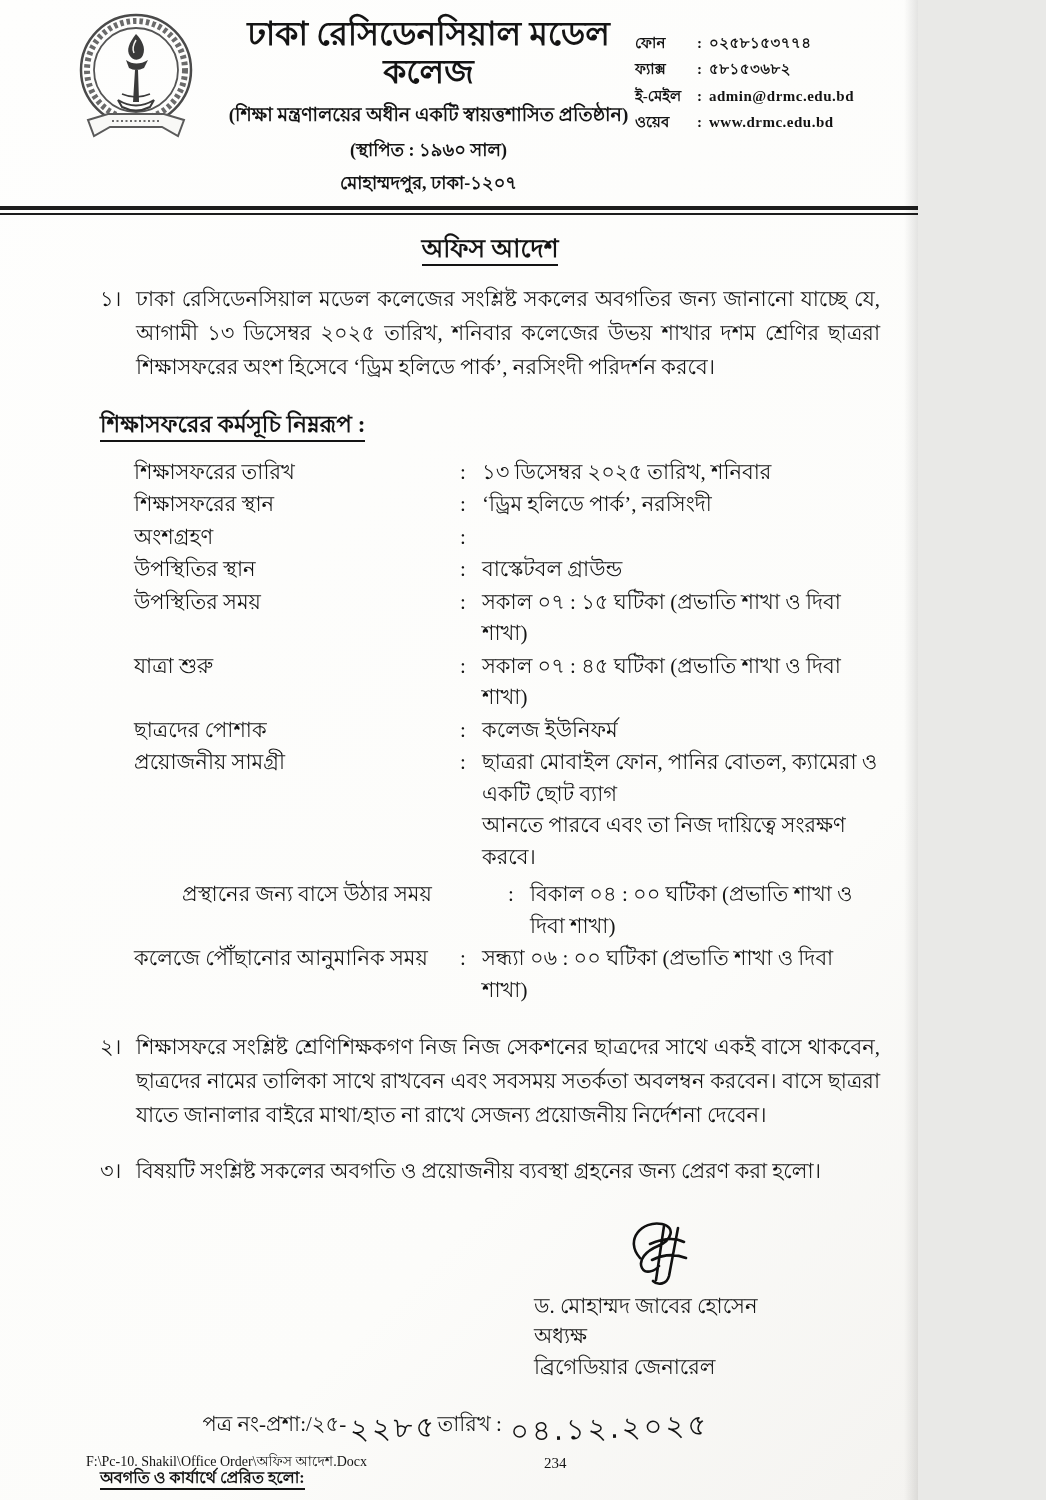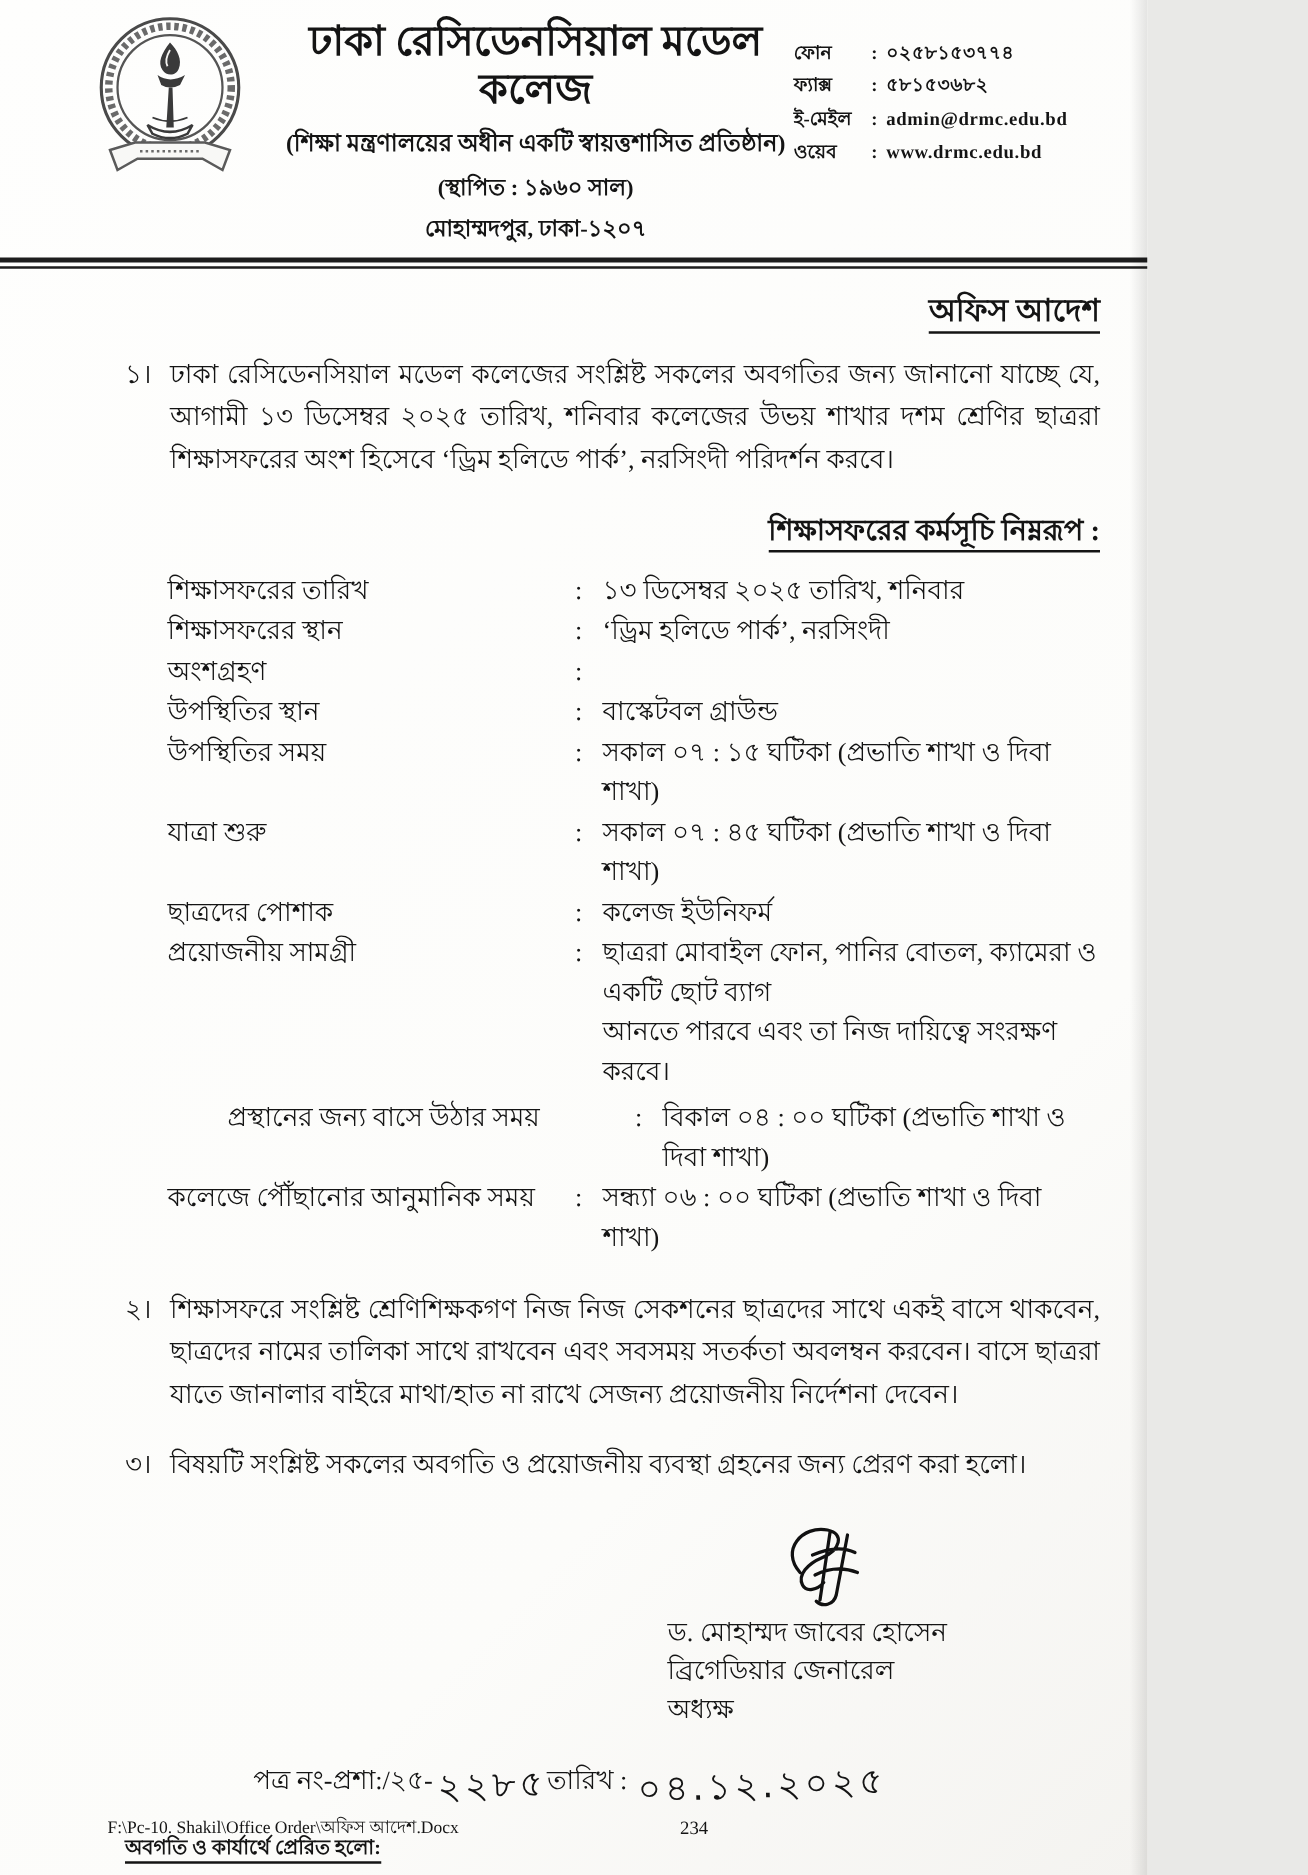--- a/index.html
+++ b/index.html
@@ -39,35 +39,35 @@
   
   .rule{
     margin-top:6px;
     border-top:4px solid #1d1d1d;
     border-bottom:2px solid #1d1d1d;
     height:3px;
   }
   
   .content{padding:0 38px 0 100px;}
   .doc-title{
-    text-align:right;
+    text-align:center;
     font-size:25px;font-weight:bold;
     margin:14px 0 10px 0;
   }
   .doc-title span{border-bottom:2px solid #141414;padding-bottom:2px;}
   .num-para{
     display:flex;
     font-size:21px;line-height:1.62;
     margin:8px 0 0 0;
     text-align:justify;
   }
   .num-para .pnum{flex:0 0 36px;}
   .num-para .ptext{flex:1;}
   .sched-heading{
-    text-align:right;
+    text-align:left;
     font-size:23px;font-weight:bold;
     margin:22px 0 12px 0;
   }
   .sched-heading span{border-bottom:2px solid #141414;padding-bottom:3px;}
   .sched{margin-left:34px;font-size:21px;}
   .sched-row{
     display:grid;
     grid-template-columns:326px 22px 1fr;
     line-height:1.5;
     margin-bottom:1px;
@@ -253,22 +253,22 @@
 
     <div class="sig-block">
       <div class="sig-scribble">
         <svg width="104" height="74" viewBox="0 0 104 74" aria-hidden="true">
           <path d="M34 44 C 18 26, 36 6, 56 10 C 70 13, 66 26, 52 32 C 40 37, 32 46, 36 54 C 39 60, 48 58, 53 52
                    M58 12 L50 66 M44 30 C 58 24, 70 24, 78 28 M46 46 C 58 40, 70 40, 80 44
                    M72 14 L63 62 C 61 70, 52 72, 47 67" stroke="#111" fill="none" stroke-width="2.6" stroke-linecap="round" stroke-linejoin="round"></path>
         </svg>
       </div>
       <div>ড. মোহাম্মদ জাবের হোসেন</div>
+      <div>অধ্যক্ষ</div>
       <div>ব্রিগেডিয়ার জেনারেল</div>
-      <div>অধ্যক্ষ</div>
     </div>
 
     <div class="ref-date-row">
       <div class="ref-line">
         <span>পত্র নং-প্রশা:/২৫-</span>
         <span class="hand">২২৮৫</span>
       </div>
       <div class="date-line">
         <span>তারিখ :</span>
         <span class="hand">০৪.১২.২০২৫</span>

